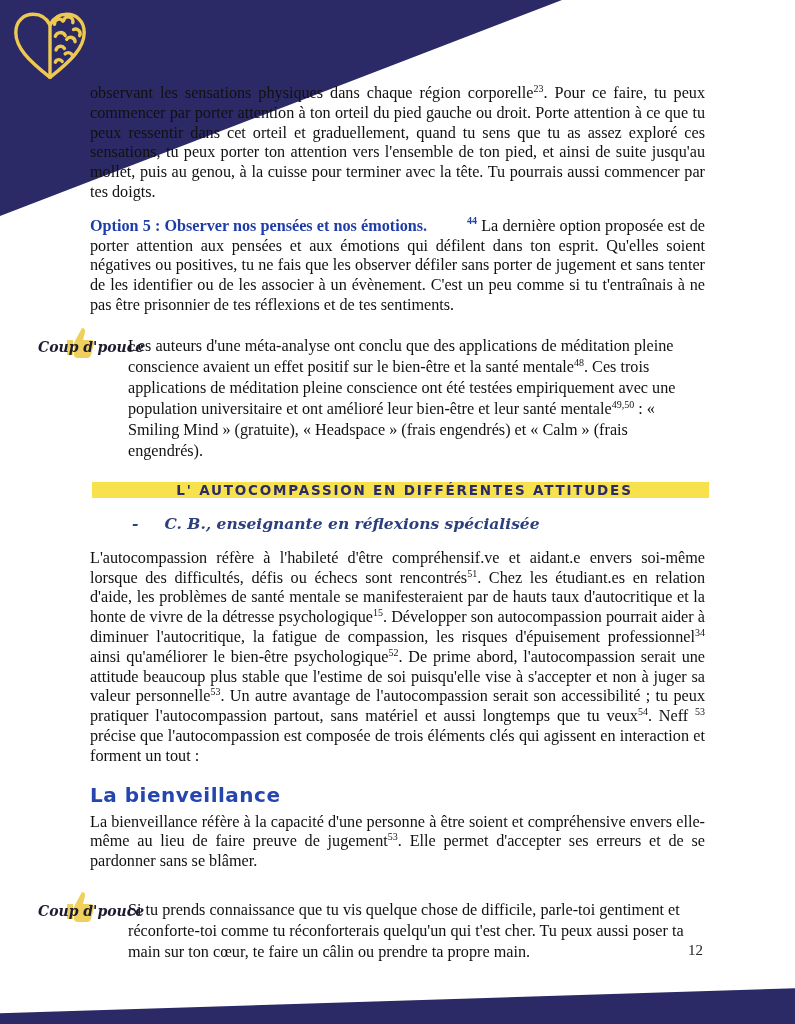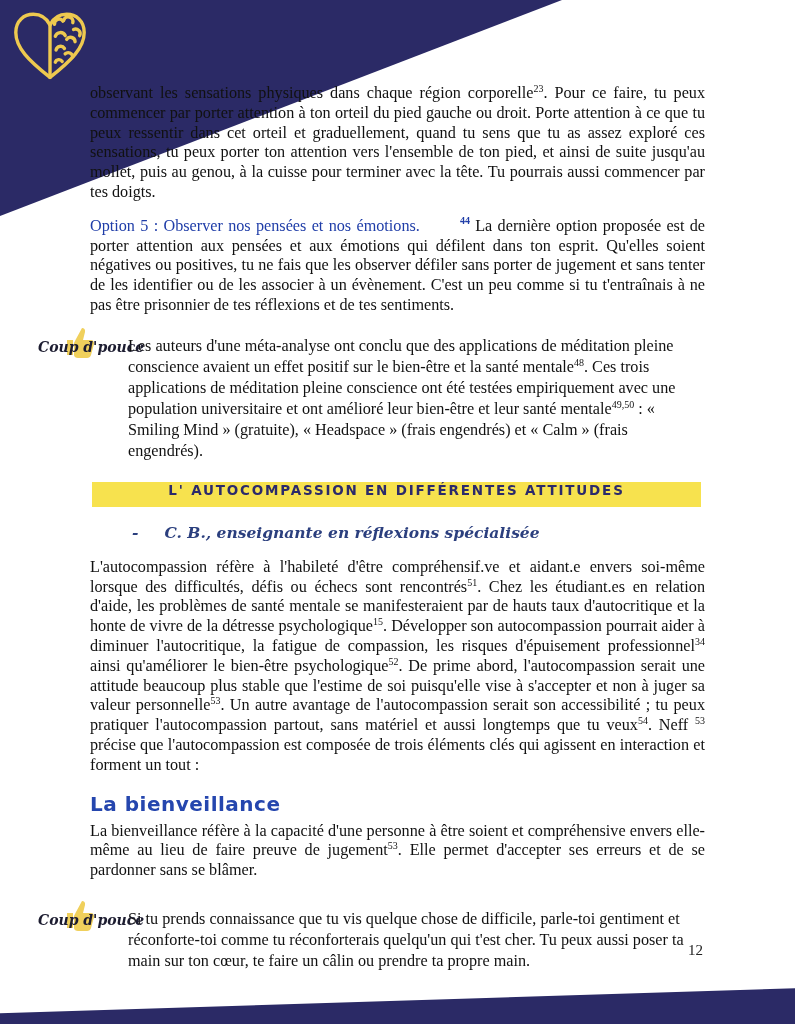--- a/index.html
+++ b/index.html
@@ -8,32 +8,32 @@
   
   .header-band{position:absolute;top:0;left:0;width:562px;height:216px;background:#2b2a66;
                clip-path:polygon(0 0,100% 0,0 100%);}
   .footer-band{position:absolute;bottom:0;left:0;width:795px;height:38px;background:#2b2a66;
                clip-path:polygon(0 72%,100% 6%,100% 100%,0 100%);}
   .logo{position:absolute;top:6px;left:12px;width:76px;height:82px;}
   
   .content{position:absolute;left:90px;top:84px;width:615px;}
   p.body{margin:0 0 14px 0;font-size:16.2px;line-height:19.8px;text-align:justify;}
   .run-sup{font-size:10px;vertical-align:super;line-height:0;}
-  .run-lead{font-weight:normal;color:#1f3da8;}
+  .run-lead{font-weight:bold;color:#1f3da8;}
   .run-suplead{font-weight:bold;color:#1f3da8;font-size:10px;vertical-align:super;line-height:0;margin-left:40px;}
   
   .tip{position:relative;margin:20px 0 18px 0;padding-left:38px;}
   .tip-text{margin:0;font-size:16.2px;line-height:21px;text-align:left;width:564px;}
   .tip-label{position:absolute;left:-52px;top:2px;width:92px;text-align:center;}
   .tip-label .thumb{position:absolute;left:26px;top:-14px;width:32px;height:34px;z-index:0;}
   .tip-label .lbl{position:relative;z-index:1;font-family:"DejaVu Serif", serif;font-style:italic;
                   font-weight:bold;font-size:14px;color:#1c1c30;white-space:nowrap;}
   
-  .banner{margin:20px 0 16px 2px;width:609px;height:25px;background:#f7e24e;display:flex;
-          justify-content:center;}
+  .banner{margin:20px 0 16px 2px;width:609px;height:16px;background:#f7e24e;display:flex;
+          align-items:center;justify-content:center;padding-left:8px;}
   .banner-title{font-family:"DejaVu Sans", sans-serif;font-weight:bold;font-size:13.5px;
                 letter-spacing:1.8px;color:#2b2a6b;}
   
   .quote{margin:4px 0 16px 0;color:#2b3f7e;font-family:"DejaVu Serif", serif;font-style:italic;}
   .quote-text{margin:0 0 6px 0;font-size:16.5px;font-weight:bold;}
   .quote-attr{margin:0 0 0 42px;font-size:15.5px;font-weight:bold;}
   .quote-attr .dash{margin-right:26px;}
   
   h2.sub{margin:16px 0 6px 0;font-family:"DejaVu Sans", sans-serif;font-weight:bold;
          font-size:20px;color:#2546ae;letter-spacing:0.5px;}

